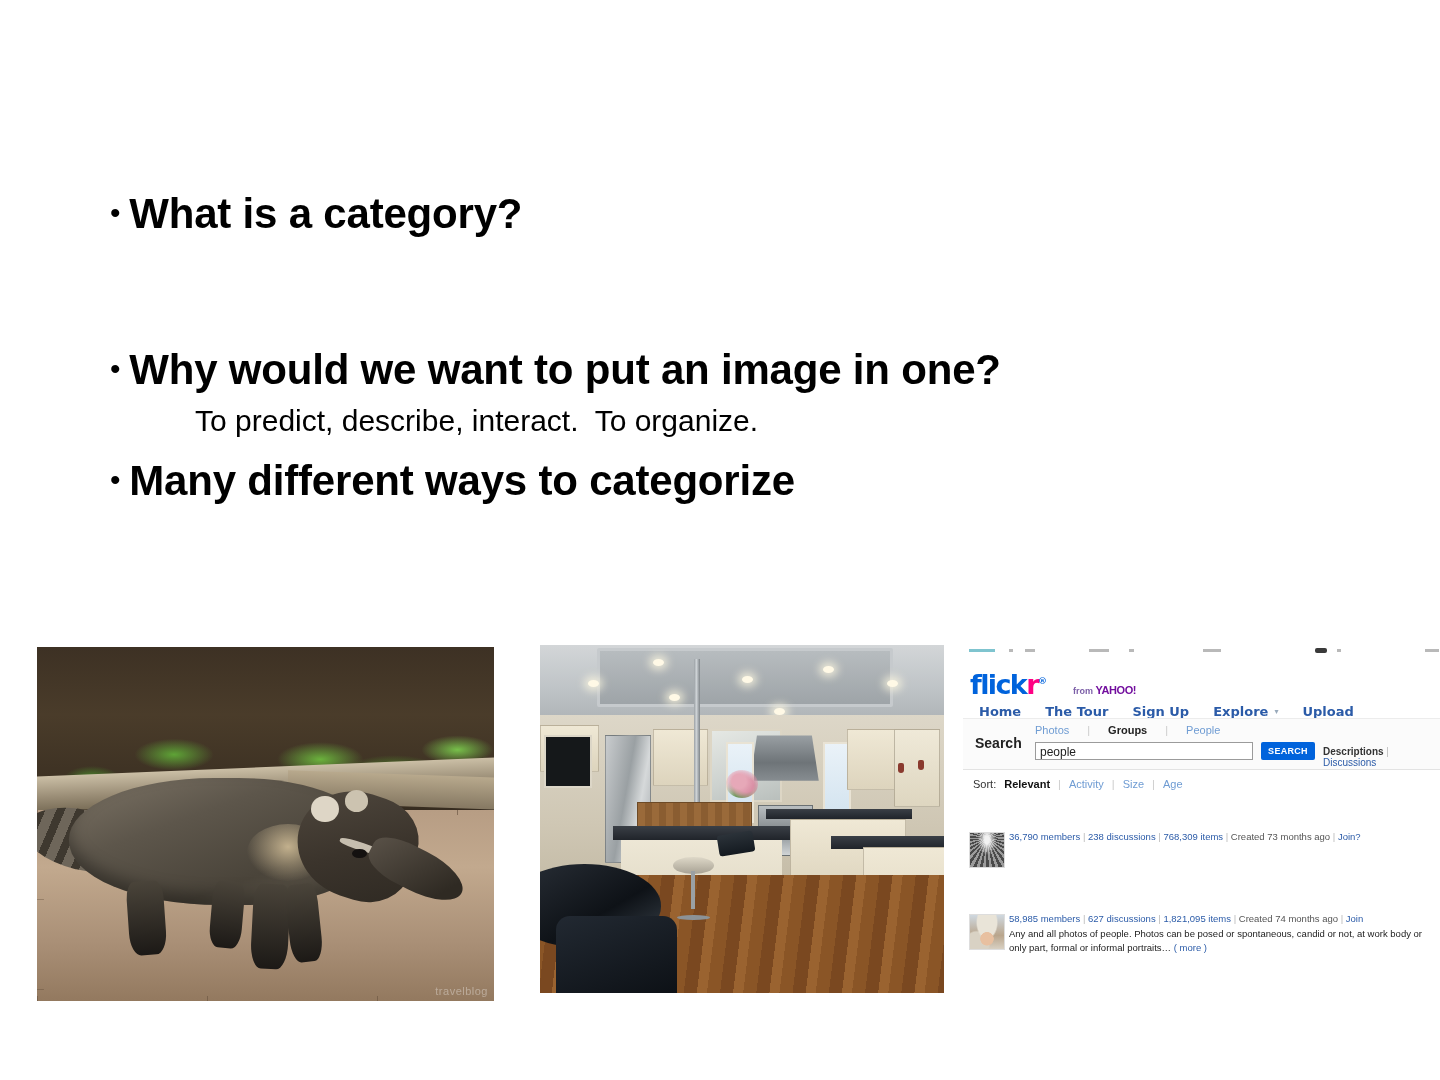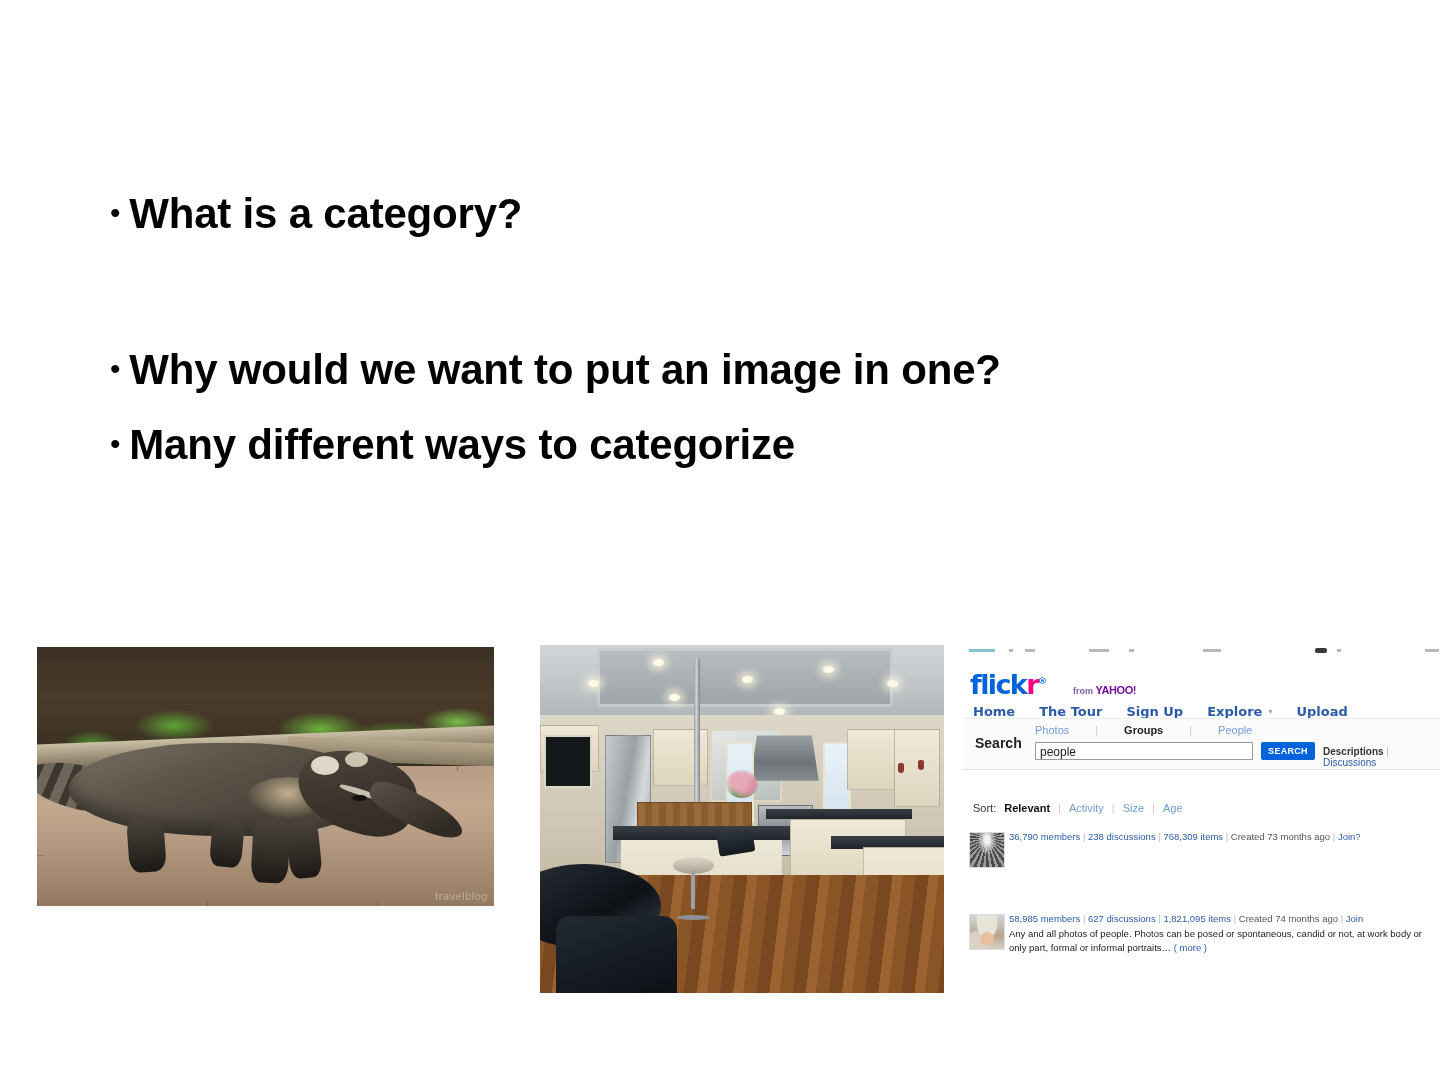--- a/index.html
+++ b/index.html
@@ -55,21 +55,21 @@
   .photo {
     position: absolute;
     overflow: hidden;
   }
 
   
   #photo-coati {
     left: 37px;
     top: 647px;
     width: 457px;
-    height: 259px;
+    height: 354px;
     background: #0369a1;
   }
   .coati-bg-dark {
     position: absolute; left: 0; top: 0; width: 100%; height: 48%;
     background: linear-gradient(180deg,#3d3124 0%,#4a3c2a 40%,#352b1f 100%);
   }
   .coati-foliage {
     position: absolute; left: 0; top: 21%; width: 100%; height: 27%;
     background:
       radial-gradient(ellipse 40px 18px at 12% 60%, #4c8a2c 0%, rgba(76,138,44,0) 70%),
@@ -296,38 +296,38 @@
   }
   .fk-logo .b { color: #0063dc; }
   .fk-logo .p { color: #ff0084; }
   .fk-reg { font-size: 9px; vertical-align: super; color: #0063dc; letter-spacing: 0; }
   .fk-from {
     position: absolute; left: 110px; top: 28px;
     font-size: 9px; color: #7b5ea7; font-weight: 700;
   }
   .fk-yahoo { color: #720e9e; font-weight: 700; font-size: 11px; letter-spacing: -0.4px; }
   .fk-nav {
-    position: absolute; left: 10px; top: 48px;
+    position: absolute; left: 16px; top: 48px;
     display: flex; align-items: center; gap: 24px;
     font-size: 13px; font-weight: 700; color: #2b5ba8;
     font-family: "DejaVu Sans", sans-serif;
   }
   .fk-nav span { white-space: nowrap; }
   .fk-caret { font-size: 8px; color: #9ab; margin-left: -18px; }
   .fk-searchbar {
     position: absolute; left: 0; top: 72px; width: 100%; height: 50px;
     background: #fbfbfb; border-top: 1px solid #ececec; border-bottom: 1px solid #e3e3e3;
   }
   .fk-search-label {
     position: absolute; left: 12px; top: 16px;
     font-size: 14px; font-weight: 700; color: #222;
   }
   .fk-tabs {
     position: absolute; left: 72px; top: 5px;
-    display: flex; gap: 26px; align-items: center;
+    display: flex; gap: 18px; align-items: center;
     font-size: 11px; color: #6f9cd3;
   }
   .fk-tabs .active { color: #222; font-weight: 700; }
   .fk-tabs .sep { color: #ccc; }
   .fk-input {
     position: absolute; left: 72px; top: 23px; width: 218px; height: 18px;
     border: 1px solid #9b9b9b; background: #fff;
     font-size: 12px; color: #222; padding: 0 4px; line-height: 18px;
     box-sizing: border-box;
   }
@@ -338,21 +338,21 @@
   }
   .fk-desc-links {
     position: absolute; left: 360px; top: 27px;
     font-size: 10px; font-weight: 700; color: #333;
   }
   .fk-desc-links .lnk { color: #2b5ba8; font-weight: 400; }
   .fk-desc-links .sep { color: #bbb; font-weight: 400; }
   .fk-sort {
     position: absolute; left: 10px; top: 132px;
     font-size: 11px; color: #6f9cd3;
-    display: flex; gap: 8px; align-items: center; margin-top: 24px;
+    display: flex; gap: 8px; align-items: center;
   }
   .fk-sort .lab { color: #333; }
   .fk-sort .active { color: #111; font-weight: 700; }
   .fk-sort .sep { color: #ccc; }
 
   .fk-result { position: absolute; left: 46px; width: 430px; }
   .fk-thumb {
     position: absolute; left: -40px; top: 2px; width: 34px; height: 34px;
     border: 1px solid #ddd; background: #ccc; overflow: hidden;
   }
@@ -394,20 +394,21 @@
 
   <div class="gap-1"></div>
 
   <div class="bullet-row">
     <span class="bullet-mark">•</span>
     <span class="bullet-text">Why would we want to put an image in one?</span>
   </div>
 
   <div class="gap-2"></div>
 
+  <div class="sub-line">To predict, describe, interact.  To organize.</div>
 
   <div class="gap-3"></div>
 
   <div class="bullet-row">
     <span class="bullet-mark">•</span>
     <span class="bullet-text">Many different ways to categorize</span>
   </div>
 </div>
 
 <div class="photo" id="photo-coati">

